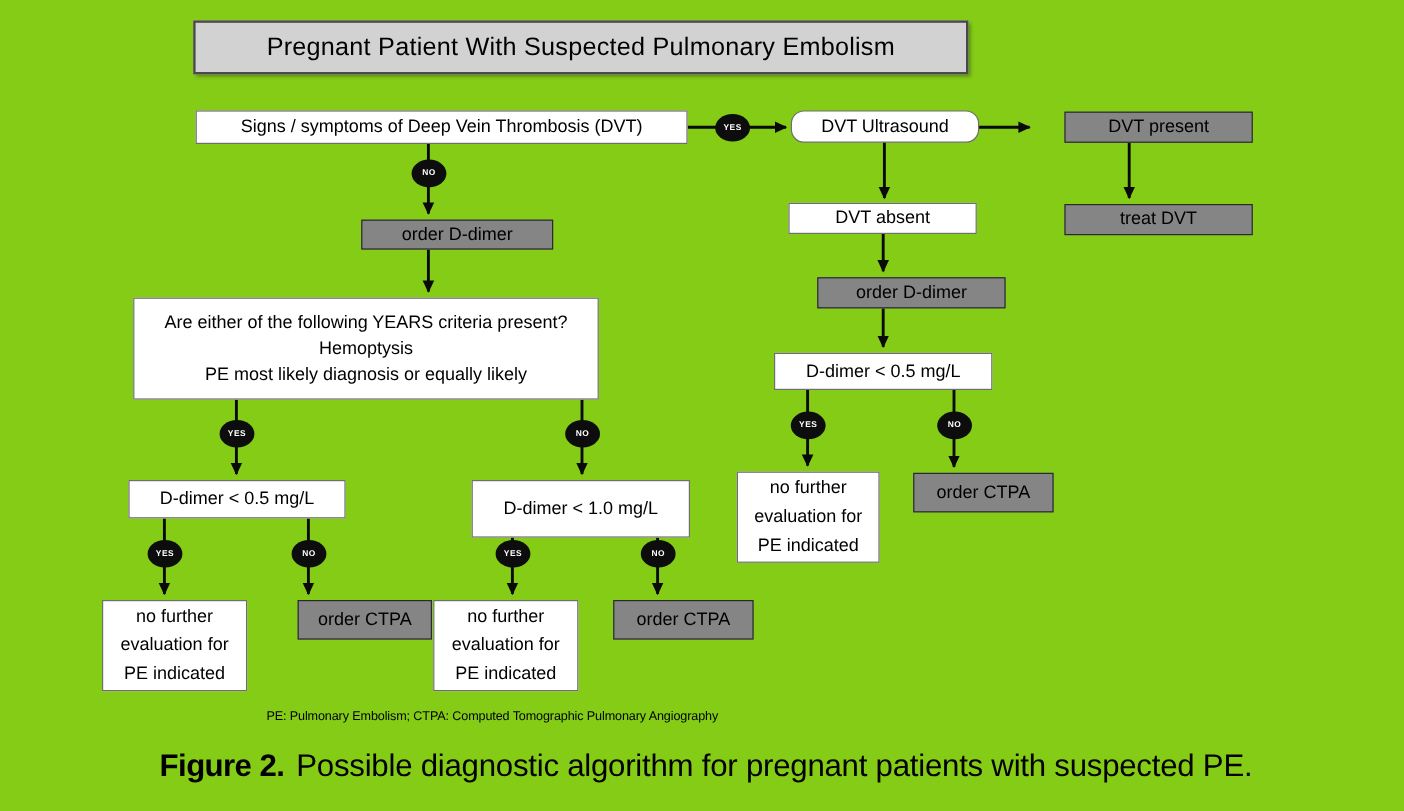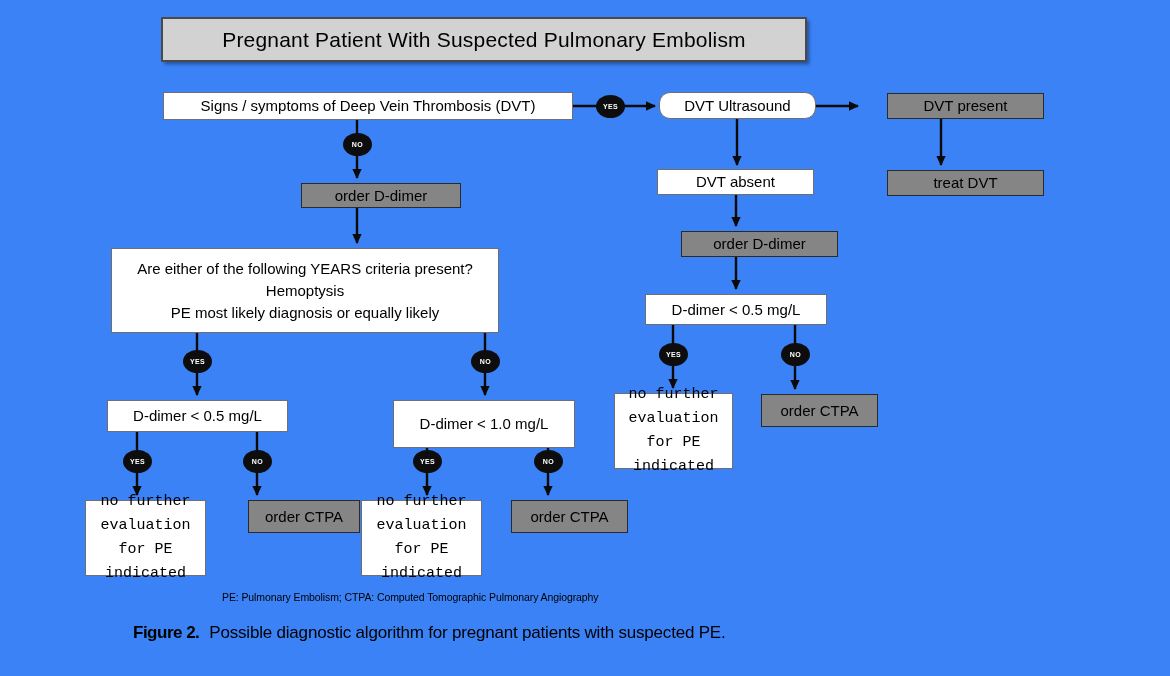--- a/index.html
+++ b/index.html
@@ -1,43 +1,43 @@
 <!DOCTYPE html>
 <html style="--box-gray: #858585; --title-gray: #d2d2d2; --ellipse-black: #0d0d0d;"><head>
 <meta charset="utf-8">
 <style>
   html,body{margin:0;padding:0;background:#ffffff;}
   #canvas{
-    position:relative;width:1170px;height:676px;background:#3b82f6;overflow:hidden;
+    position:relative;width:1170px;height:676px;background:#84cc16;overflow:hidden;
     font-family:"Liberation Sans", sans-serif;color:#000;
   }
   .node{
     position:absolute;display:flex;align-items:center;justify-content:center;
     text-align:center;box-sizing:border-box;font-size:15px;line-height:1.2;
     background:#ffffff;border:1.5px solid #6f6f6f;z-index:2;
   }
   .node.gray{background:var(--box-gray,#858585);border:1.5px solid #2a2a2a;margin-left:24px;}
   .node.title{
     background:var(--title-gray,#d2d2d2);border:2px solid #4a4a4a;font-size:21px;
     box-shadow:2.5px 2.5px 3px rgba(0,0,0,0.35);letter-spacing:0.2px;
   }
   .node.multiline{flex-direction:column;justify-content:flex-start;padding-top:9px;line-height:22px;}
-  .node.wrapbox{padding:4px 4px;line-height:24px;font-family:Liberation Mono, monospace;}
+  .node.wrapbox{padding:4px 4px;line-height:24px;}
   .ellipse{
     position:absolute;width:29px;height:23px;border-radius:50%;
     background:var(--ellipse-black,#0d0d0d);color:#fff;display:flex;align-items:center;justify-content:center;
     font-size:7px;font-weight:bold;letter-spacing:0.4px;z-index:3;
   }
   svg.wires{position:absolute;left:0;top:0;z-index:1;}
   svg.wires line{stroke:#0a0a0a;stroke-width:2.4;}
   #footnote{
     position:absolute;left:222px;top:591px;font-size:10.5px;letter-spacing:-0.1px;z-index:2;
   }
   #caption{
-    position:absolute;left:133px;top:623px;font-size:17px;letter-spacing:-0.2px;z-index:2;white-space:nowrap;
+    position:absolute;left:133px;top:623px;font-size:26px;letter-spacing:-0.2px;z-index:2;white-space:nowrap;
   }
   #caption .cap-label{font-weight:bold;margin-right:10px;letter-spacing:-0.5px;}
 </style>
 </head>
 <body>
 
 <div id="canvas">
 
   <svg class="wires" width="1170" height="676">
     <defs>

